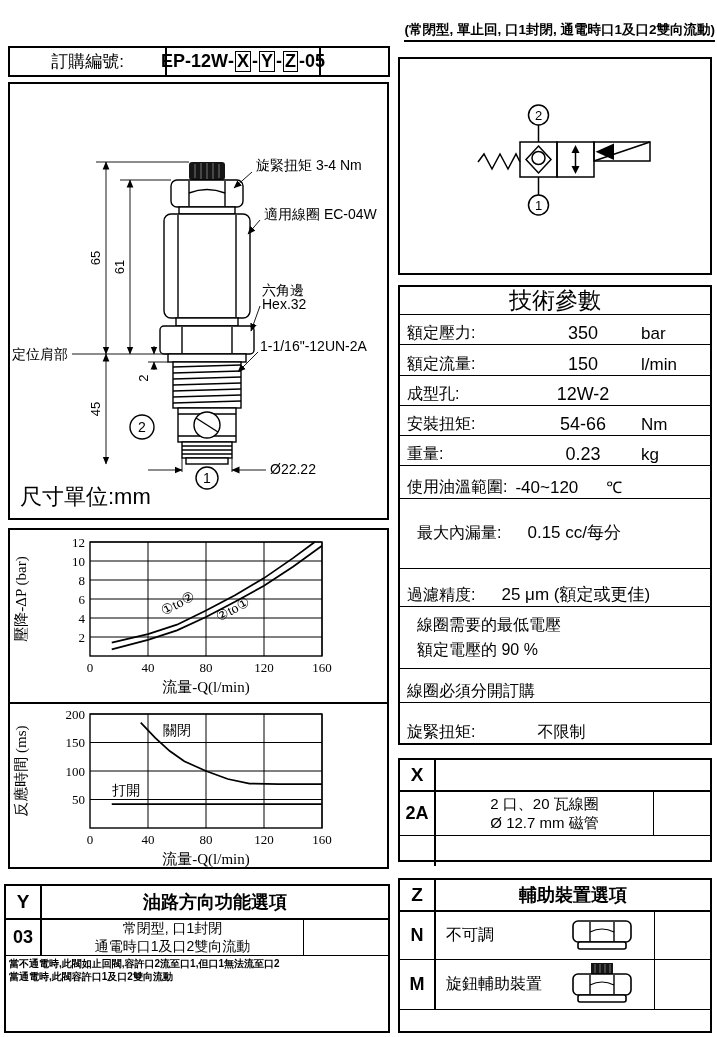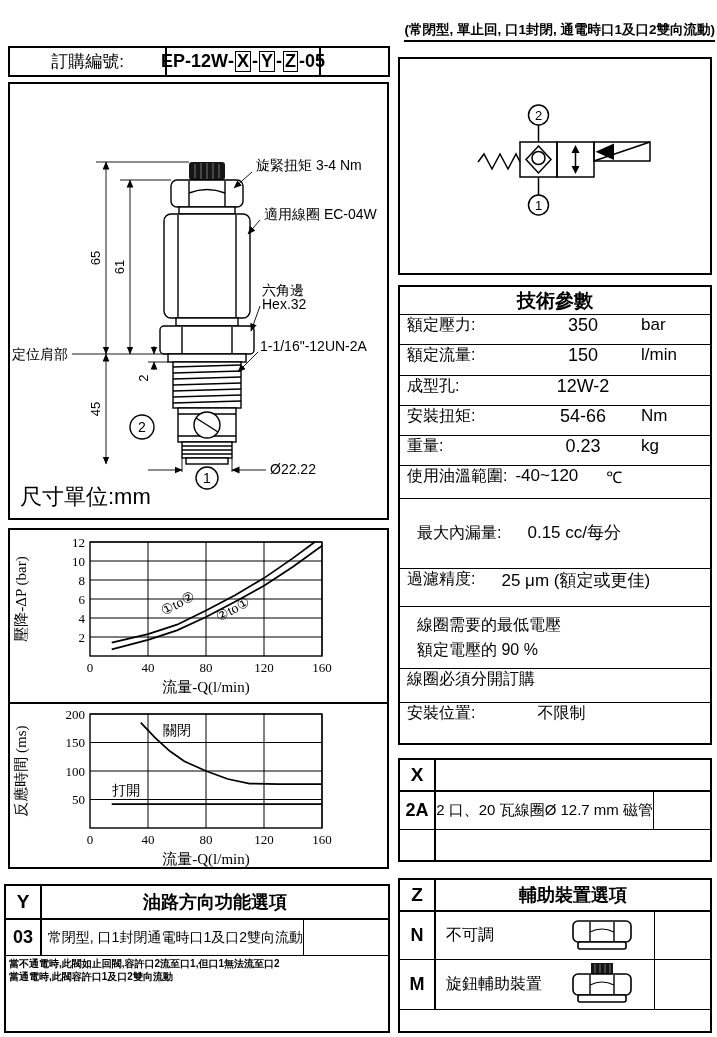--- a/index.html
+++ b/index.html
@@ -45,38 +45,38 @@
 
   
   .symbol-box{left:398px;top:57px;width:314px;height:218px;}
   .sym{stroke:#000;stroke-width:1.5;fill:none;}
   .symf{fill:#000;stroke:none;}
   .symtext{font-size:13px;fill:#000;}
 
   
   .tech{left:398px;top:285px;width:314px;height:460px;display:flex;flex-direction:column;}
   .tech-title{height:27px;display:flex;align-items:center;justify-content:center;
-              font-weight:bold;font-size:19px;}
-  .trow{display:flex;align-items:flex-start;border-top:1.5px solid #000;padding:0 7px;
+              font-weight:normal;font-size:23px;}
+  .trow{display:flex;align-items:flex-end;border-top:1.5px solid #000;padding:0 7px;
         font-size:16px;box-sizing:border-box;}
   .tlabel{width:118px;}
   .tvalue{flex:1;text-align:center;font-size:18px;}
   .tunit{width:62px;font-size:17px;}
   .trow2{border-top:1.5px solid #000;padding:4px 17px;font-size:16px;box-sizing:border-box;
          display:flex;flex-direction:column;justify-content:center;}
   .trow2 .ln{line-height:1.55;}
   .valgap{margin-left:26px;font-size:17px;}
 
   
   .opt-header{display:flex;border-bottom:2px solid #000;font-weight:bold;box-sizing:border-box;}
   .opt-code{width:36px;border-right:2px solid #000;display:flex;align-items:center;
             justify-content:center;font-size:19px;font-weight:bold;box-sizing:border-box;flex:none;}
   .opt-title{flex:1;text-align:center;font-size:18px;display:flex;align-items:center;justify-content:center;}
   .opt-row{display:flex;border-bottom:1.5px solid #000;box-sizing:border-box;}
-  .opt-mid{flex:1;display:flex;flex-direction:row;align-items:center;justify-content:flex-end;
+  .opt-mid{flex:1;display:flex;flex-direction:column;align-items:center;justify-content:center;
            font-size:15px;line-height:1.25;text-align:center;}
   .opt-end{width:57px;border-left:1.5px solid #000;box-sizing:border-box;flex:none;}
   .opt-empty{display:flex;flex:1;}
 
   .x-table{left:398px;top:758px;width:314px;height:104px;}
   .z-table{left:398px;top:878px;width:314px;height:155px;}
   .z-label{flex:1;display:flex;align-items:center;padding-left:10px;font-size:16px;}
   .z-icon{width:105px;display:flex;align-items:center;justify-content:center;}
   .z-end{width:56px;border-left:1.5px solid #000;box-sizing:border-box;flex:none;}
 
@@ -275,21 +275,21 @@
       <span class="valgap">25 μm (額定或更佳)</span>
     </div>
     <div class="trow2" style="height:62px">
       <div class="ln">線圈需要的最低電壓</div>
       <div class="ln">額定電壓的 90 %</div>
     </div>
     <div class="trow" style="height:34px">
       <span>線圈必須分開訂購</span>
     </div>
     <div class="trow" style="flex:1">
-      <span>安裝位置:</span>
+      <span>旋緊扭矩:</span>
       <span style="margin-left:62px;font-size:16px">不限制</span>
     </div>
   </div>
 
   <div class="box charts-box">
     <div class="chart-sect1">
       <svg class="chart" width="381" height="172">
           <text x="80" y="142" text-anchor="middle" class="tick">0</text>
           <line x1="138" y1="12" x2="138" y2="126" class="grid"></line>
           <text x="138" y="142" text-anchor="middle" class="tick">40</text>
@@ -347,21 +347,21 @@
           <text x="196" y="160" text-anchor="middle" class="axis-label">流量-Q(l/min)</text>
           <text x="16" y="67" text-anchor="middle" class="axis-label" transform="rotate(-90 16 67)">反應時間 (ms)</text>
         </svg>
     </div>
   </div>
 
   <div class="box x-table">
     <div class="opt-header" style="height:32px">
       <div class="opt-code">X</div>
     </div>
-    <div class="opt-row" style="height:38px">
+    <div class="opt-row" style="height:44px">
       <div class="opt-code" style="font-size:18px">2A</div>
       <div class="opt-mid">
         <div>2 口、20 瓦線圈</div>
         <div>Ø 12.7 mm 磁管</div>
       </div>
       <div class="opt-end"></div>
     </div>
     <div class="opt-empty" style="height:30px">
       <div class="opt-code" style="border-bottom:none"></div>
       <div style="flex:1"></div>

